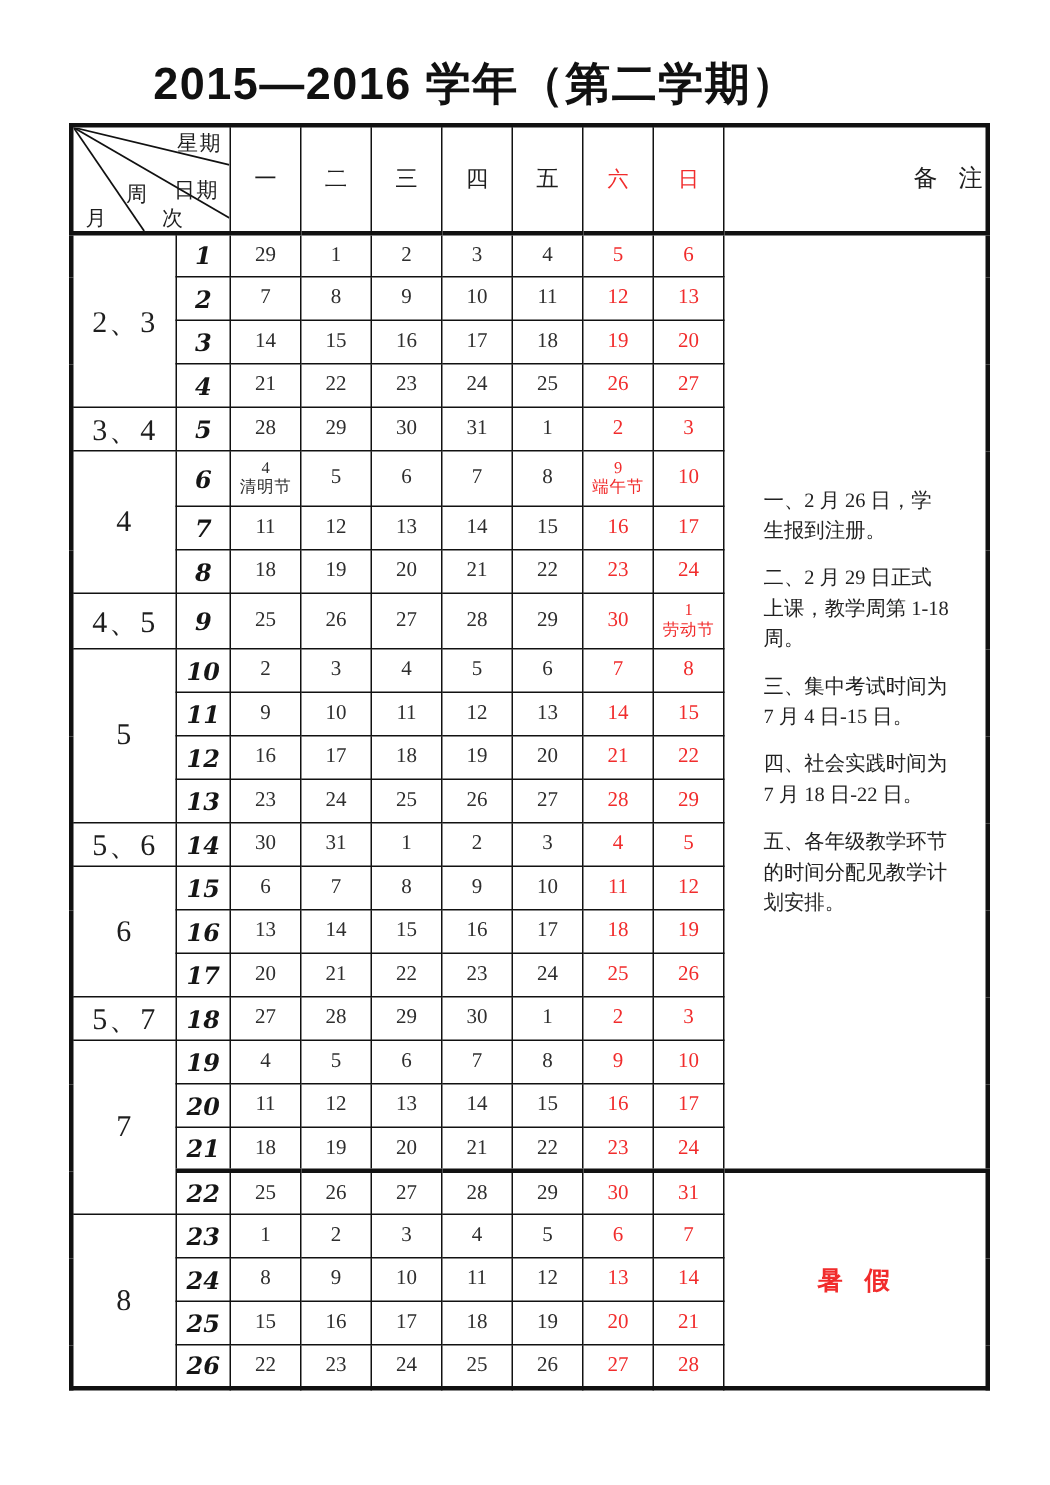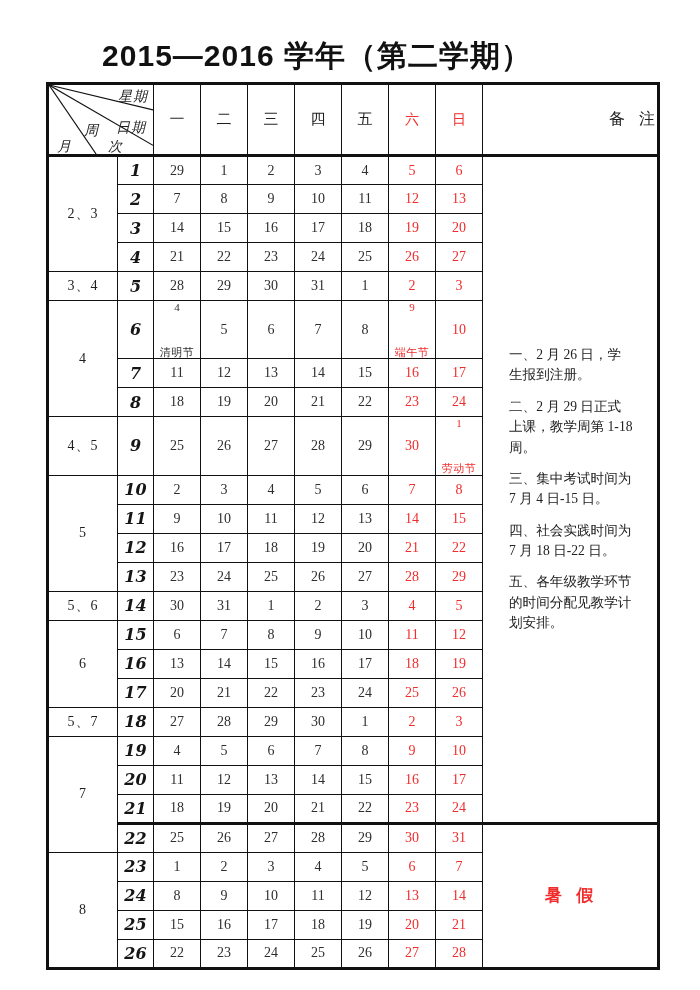--- a/index.html
+++ b/index.html
@@ -37,42 +37,42 @@
   tr.header-row td{border-bottom:3px solid var(--line);}
   tr.week-row{height:29px;}
   tr.week-row.tall{height:37px;}
   tr.week-row.thick td{border-top:3px solid var(--line);}
   
   td.corner{position:relative;padding:0;}
   .corner-box{position:absolute;inset:0;}
   .corner-box svg{position:absolute;inset:0;width:100%;height:100%;}
   .corner-box .lbl{
     position:absolute;font-size:14px;color:var(--ink);
-    line-height:1;white-space:nowrap;letter-spacing:1px;font-style:italic;
+    line-height:1;white-space:nowrap;letter-spacing:1px;
   }
   .lbl-weekday{top:5px;right:5px;}
   .lbl-date{top:36px;right:7px;}
   .lbl-week{top:39px;left:35px;}
   .lbl-order{top:55px;left:59px;}
   .lbl-month{top:55px;left:8px;}
   
   td.dayh{font-size:15px;color:var(--ink);}
   td.remarks-h{font-size:16px;white-space:pre;letter-spacing:2px;text-align:right;}
   
-  td.month{font-size:14px;color:var(--ink);letter-spacing:1px;}
+  td.month{font-size:20px;color:var(--ink);letter-spacing:1px;}
   td.week{
     font-family:"DejaVu Serif",serif;
     font-style:italic;font-weight:600;font-size:16px;
     color:#151515;
   }
   td.day{font-size:14px;color:var(--date-ink);}
   td.day.red{color:var(--red);}
   td.day.fest{line-height:1.15;}
   td.day.fest .fnum{display:block;font-size:11px;}
-  td.day.fest .fname{display:block;font-size:11px;letter-spacing:0.5px;margin-top:32px;}
+  td.day.fest .fname{display:block;font-size:11px;letter-spacing:0.5px;}
   
   td.notes{
     text-align:left;vertical-align:middle;
     padding:4px 8px 4px 10px;
     font-size:13.6px;color:#222;
   }
   td.notes p{margin:11px 16px;line-height:1.5;}
   td.summer{
     color:var(--red);
     font-size:17px;font-weight:700;

